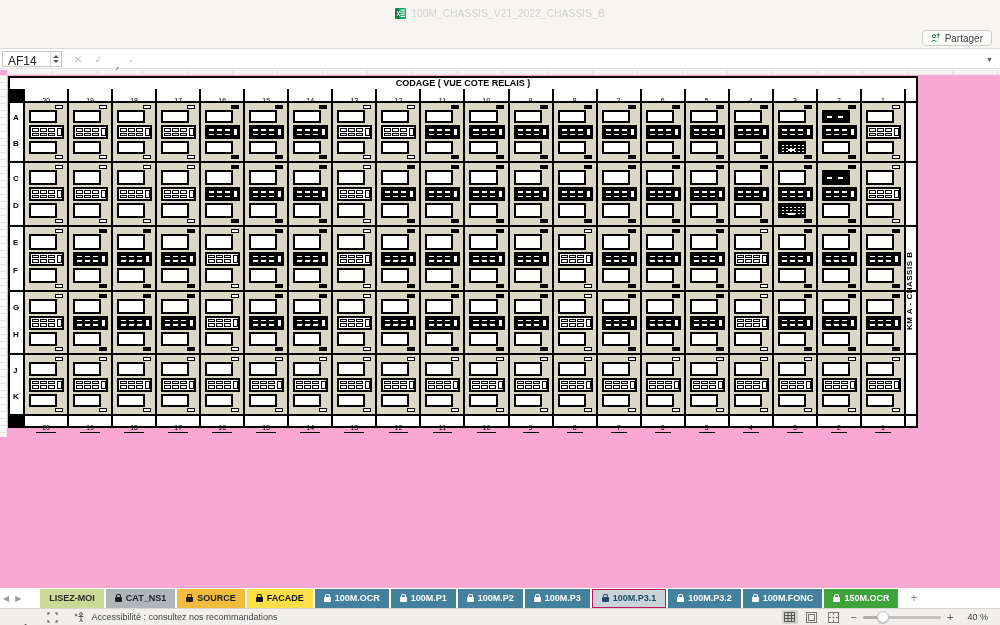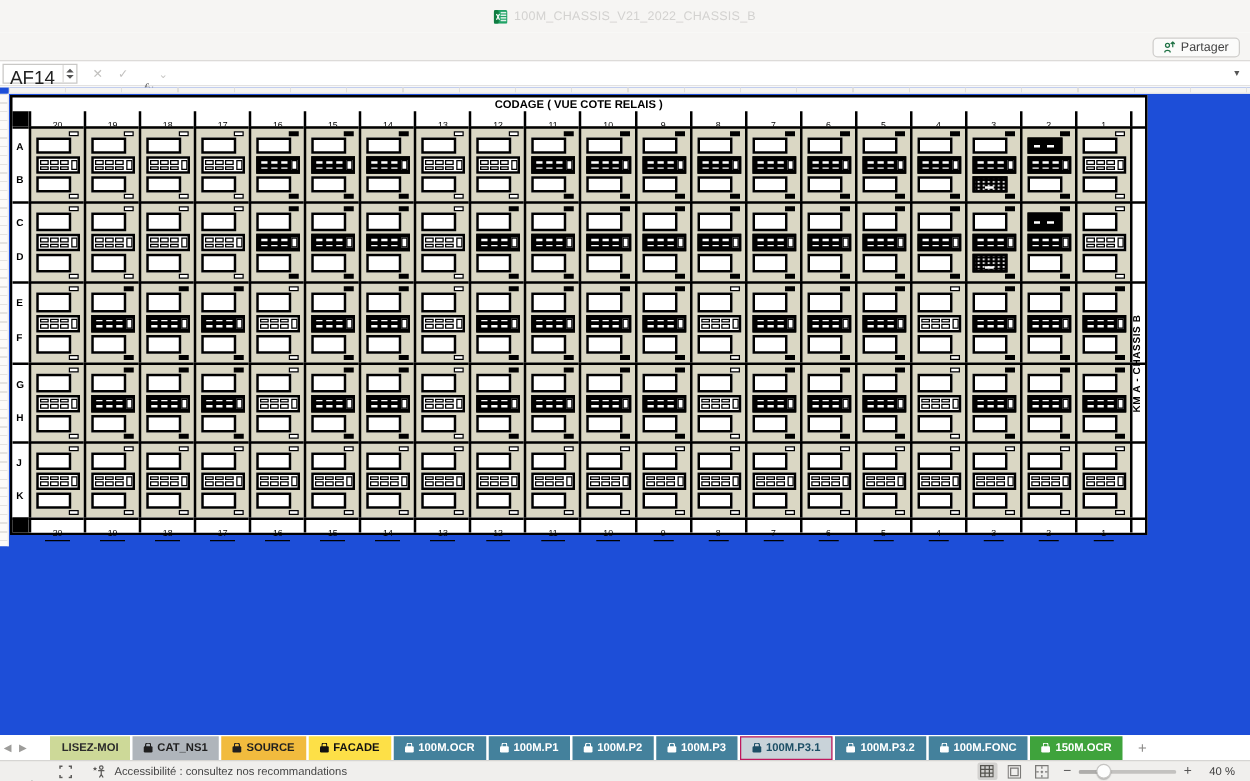--- a/index.html
+++ b/index.html
@@ -14,32 +14,32 @@
   
   .ribbon { position:absolute; top:26px; left:0; right:0; height:23px; background:#f6f5f3; border-bottom:1px solid #dddbd9; display:flex; align-items:center; padding-left:10px; }
   .rtab { font-size:11px; color:#212121; padding:0 12px; cursor:default; white-space:nowrap; }
   .rtab:first-child { padding-left:0; }
   .share-btn { position:absolute; right:8px; top:4px; height:16px; display:flex; align-items:center; gap:4px; padding:0 8px; border:1px solid #cfcecc; border-radius:4px; background:#fbfbfa; font-size:10px; color:#444; }
   .share-btn svg { display:block; }
 
   
   .formula-row { position:absolute; top:50px; left:0; right:0; height:19px; background:#fff; border-bottom:1px solid #e3e2e1; display:flex; align-items:center; }
   .name-box { margin-left:2px; width:60px; height:16px; border:1px solid #c9c8c6; background:#fff; display:flex; align-items:stretch; }
-  .name-box-value { flex:1; font-size:15px; color:#222; padding:2px 0 0 5px; }
+  .name-box-value { flex:1; font-size:12px; color:#222; padding:2px 0 0 5px; }
   .stepper { width:11px; border-left:1px solid #dddcda; display:flex; flex-direction:column; align-items:center; justify-content:center; gap:2px; }
   .tri-up { width:0; height:0; border-left:3px solid transparent; border-right:3px solid transparent; border-bottom:3px solid #555; }
   .tri-down { width:0; height:0; border-left:3px solid transparent; border-right:3px solid transparent; border-top:3px solid #555; }
   .fb-ico { margin-left:12px; font-size:10px; color:#c2c1bf; }
   .fb-fx { margin-left:12px; font-size:11px; font-style:italic; font-family:"Liberation Serif", serif; color:#5a5a5a;margin-top:24px; }
   .fb-fx-dash { margin-left:4px; color:#c5c4c2; font-size:9px; }
   .formula-input { flex:1; height:100%; }
   .fb-chevron { margin-right:7px; font-size:7px; color:#555; }
 
   
-  .sheet { position:absolute; top:70px; bottom:37px; left:0; right:0; background:#1d4ed8; }
+  .sheet { position:absolute; top:70px; bottom:37px; left:0; right:0; background:#f9a8d4; }
   .colstrip { position:absolute; top:0; left:7px; right:0; height:5px; background:#f5f4f2 repeating-linear-gradient(90deg, #e0dfdd 0 1px, transparent 1px 45px); border-bottom:1px solid #eceae8; }
   .rowstrip { position:absolute; top:5px; left:0; width:7px; height:362px; background:#fbfaf9 repeating-linear-gradient(180deg, #e3e2e0 0 1px, transparent 1px 7px); border-right:1px solid #efedeb; }
 
   
   .drawing { position:absolute; left:8px; top:6px; width:910px; height:352px; border:2px solid #000; background:#fff; }
   .d-title { height:11px; line-height:11px; text-align:center; font-size:9px; font-weight:bold; color:#000; }
   .d-grid { position:absolute; top:11px; left:0; right:0; bottom:0; display:grid; grid-template-columns:13px repeat(20, 1fr) 12px; grid-template-rows:12px 60px 64px 65px 63px 61px 12px; }
   .d-grid > div { position:relative; }
   .bl { border-left:2px solid #000; }
   .bt2 { border-top:2px solid #000; }

